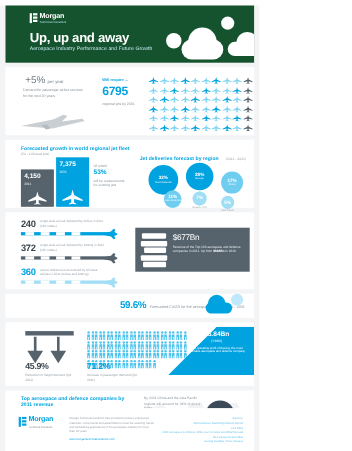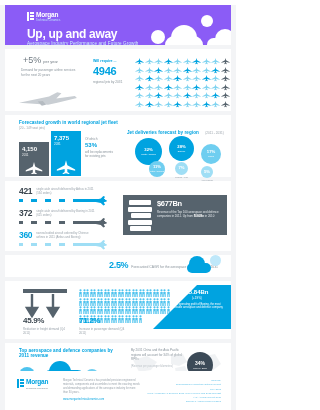--- a/index.html
+++ b/index.html
@@ -8,22 +8,22 @@
     background: #ffffff;
     font-family: "Liberation Sans", sans-serif;
     overflow: hidden;
   }
   .page { position: relative; width: 236px; height: 410px; background: #f3f4f6; }
 
   
   .header {
     position: relative;
     margin: 5px 5px 0 5px;
-    height: 40px;
-    background: #8b5cf6;
+    height: 52px;
+    background: #14532d;
     overflow: hidden;
   }
   .logo { position: absolute; left: 22px; top: 7px; display: flex; align-items: flex-start; gap: 2px; }
   .logo-mark {
     width: 7px; height: 9px; position: relative; flex: none;
   }
   .logo-mark:before, .logo-mark:after {
     content: ""; position: absolute; background: #fff;
   }
   .logo-mark:before { left: 0; top: 0; width: 2px; height: 9px; }
@@ -97,21 +97,21 @@
   .del-num.blue { color: #00a3e0; }
   .del-txt { font-size: 2.8px; color: #9aa3ab; line-height: 1.4; }
   .track { height: 6px; position: relative; width: 86px; }
   .track .rail { position: absolute; left: 0; top: 1.5px; height: 3px; width: 100%; }
   .dash { position:absolute; top:1.5px; height:3px; }
 
   .rev {
     position: absolute; left: 118px; top: 14px; width: 104px; height: 40px;
     background: #56636d; color: #fff; padding: 5px 6px 5px 34px;
   }
-  .rev-num { font-size: 7.5px; font-weight: bold; line-height: 1; letter-spacing: -0.3px; }
+  .rev-num { font-size: 7.5px; font-weight: normal; line-height: 1; letter-spacing: -0.3px; }
   .rev-txt { font-size: 2.9px; line-height: 1.45; margin-top: 2.5px; color: #e3e7ea; }
   .rev-txt b { color: #fff; }
   .papers { position: absolute; left: 6px; top: 5px; width: 24px; }
   .paper { height: 5px; background: #fff; margin-bottom: 1.5px; border-radius: 1px; }
 
   
   .s4 { height: 22px; }
   .cagr { position: absolute; left: 104px; top: 6px; display: flex; align-items: baseline; gap: 3px; }
   .cagr-n { font-size: 9px; font-weight: bold; color: #00a3e0; line-height: 1; letter-spacing: -0.3px; }
   .cagr-t { font-size: 3.4px; color: #8a949c; }
@@ -195,21 +195,21 @@
       </div>
       <div class="s1-desc">Demand for passenger airline services for the next 20 years</div>
     </div>
     <svg class="plane-big" viewBox="0 0 120 34">
       <path d="M4 26 L62 14 L78 6 L86 8 L76 18 L112 13 L116 17 L78 26 L60 30 Z" fill="#c9ced3"></path>
       <path d="M40 24 L48 32 L56 30 L50 23 Z" fill="#b5bbc1"></path>
     </svg>
 
     <div class="s1-mid">
       <div class="s1-lbl">Will require ...</div>
-      <div class="s1-num">4946</div>
+      <div class="s1-num">6795</div>
       <div class="s1-cap">regional jets by 2031</div>
     </div>
     <div class="plane-grid" id="planeGrid">
         <svg class="pg" viewBox="0 0 24 16">
           <path d="M12 0 L13.6 6 L23 11 L23 12.6 L13.6 10.4 L13.6 14 L16 15.6 L16 16.6 L12 15.6 L8 16.6 L8 15.6 L10.4 14 L10.4 10.4 L1 12.6 L1 11 L10.4 6 Z" fill="#00a3e0"></path>
         </svg>
         <svg class="pg" viewBox="0 0 24 16">
           <path d="M12 0 L13.6 6 L23 11 L23 12.6 L13.6 10.4 L13.6 14 L16 15.6 L16 16.6 L12 15.6 L8 16.6 L8 15.6 L10.4 14 L10.4 10.4 L1 12.6 L1 11 L10.4 6 Z" fill="#7fd3f0"></path>
         </svg>
         <svg class="pg" viewBox="0 0 24 16">
@@ -447,21 +447,21 @@
             <div class="v">5%</div>
           </div>
         </div>
     </div>
   </div>
 
   <div class="card s3">
 
     <div class="del" style="top:6px">
       <div style="display:flex;align-items:flex-start;gap:4px">
-        <div class="del-num dark">421</div>
+        <div class="del-num dark">240</div>
         <div class="del-txt" style="width:60px;padding-top:1px">single aisle aircraft delivered by Airbus in 2011 (534 orders)</div>
       </div>
       <div class="track" style="margin-top:2px">
         <div class="rail" style="background:#00a3e0"></div>
         <div class="dash" style="left:4px;width:8px;background:#fff"></div>
         <div class="dash" style="left:18px;width:8px;background:#fff"></div>
         <div class="dash" style="left:32px;width:8px;background:#fff"></div>
         <div class="dash" style="left:46px;width:8px;background:#fff"></div>
         <svg style="position:absolute;right:-2px;top:-2px" width="14" height="10" viewBox="0 0 16 12">
           <path d="M0 5 L9 3 L12 0 L14 1 L12.5 4 L16 5 L16 6.5 L12.5 7.5 L14 10.5 L12 11.5 L9 8.5 L0 6.5 Z" fill="#00a3e0"></path>
@@ -511,21 +511,21 @@
         <div class="paper" style="width:24px;margin-left:-1px"></div>
         <div class="paper" style="width:21px;margin-left:1px"></div>
       </div>
       <div class="rev-num">$677Bn</div>
       <div class="rev-txt"><span>Revenue of the Top 100 aerospace and defence companies in 2011. Up from </span><b>$666Bn</b><span> in 2010</span></div>
     </div>
   </div>
 
   <div class="card s4">
     <div class="cagr">
-      <div class="cagr-n">2.5%</div>
+      <div class="cagr-n">59.6%</div>
       <div class="cagr-t">Forecasted CAGR for the aerospace industry 2011 - 2031</div>
     </div>
     <div class="cloud" style="width:16px;height:16px;right:26px;top:1px;background:#00a3e0"></div>
     <div class="cloud" style="width:24px;height:10px;right:20px;top:8px;border-radius:5px;background:#00a3e0"></div>
     <div class="cloud" style="width:11px;height:11px;right:10px;top:0px;background:#bfe8fa"></div>
   </div>
 
   <div class="card s5">
     <div class="arrows">
       <div class="abar"></div>

